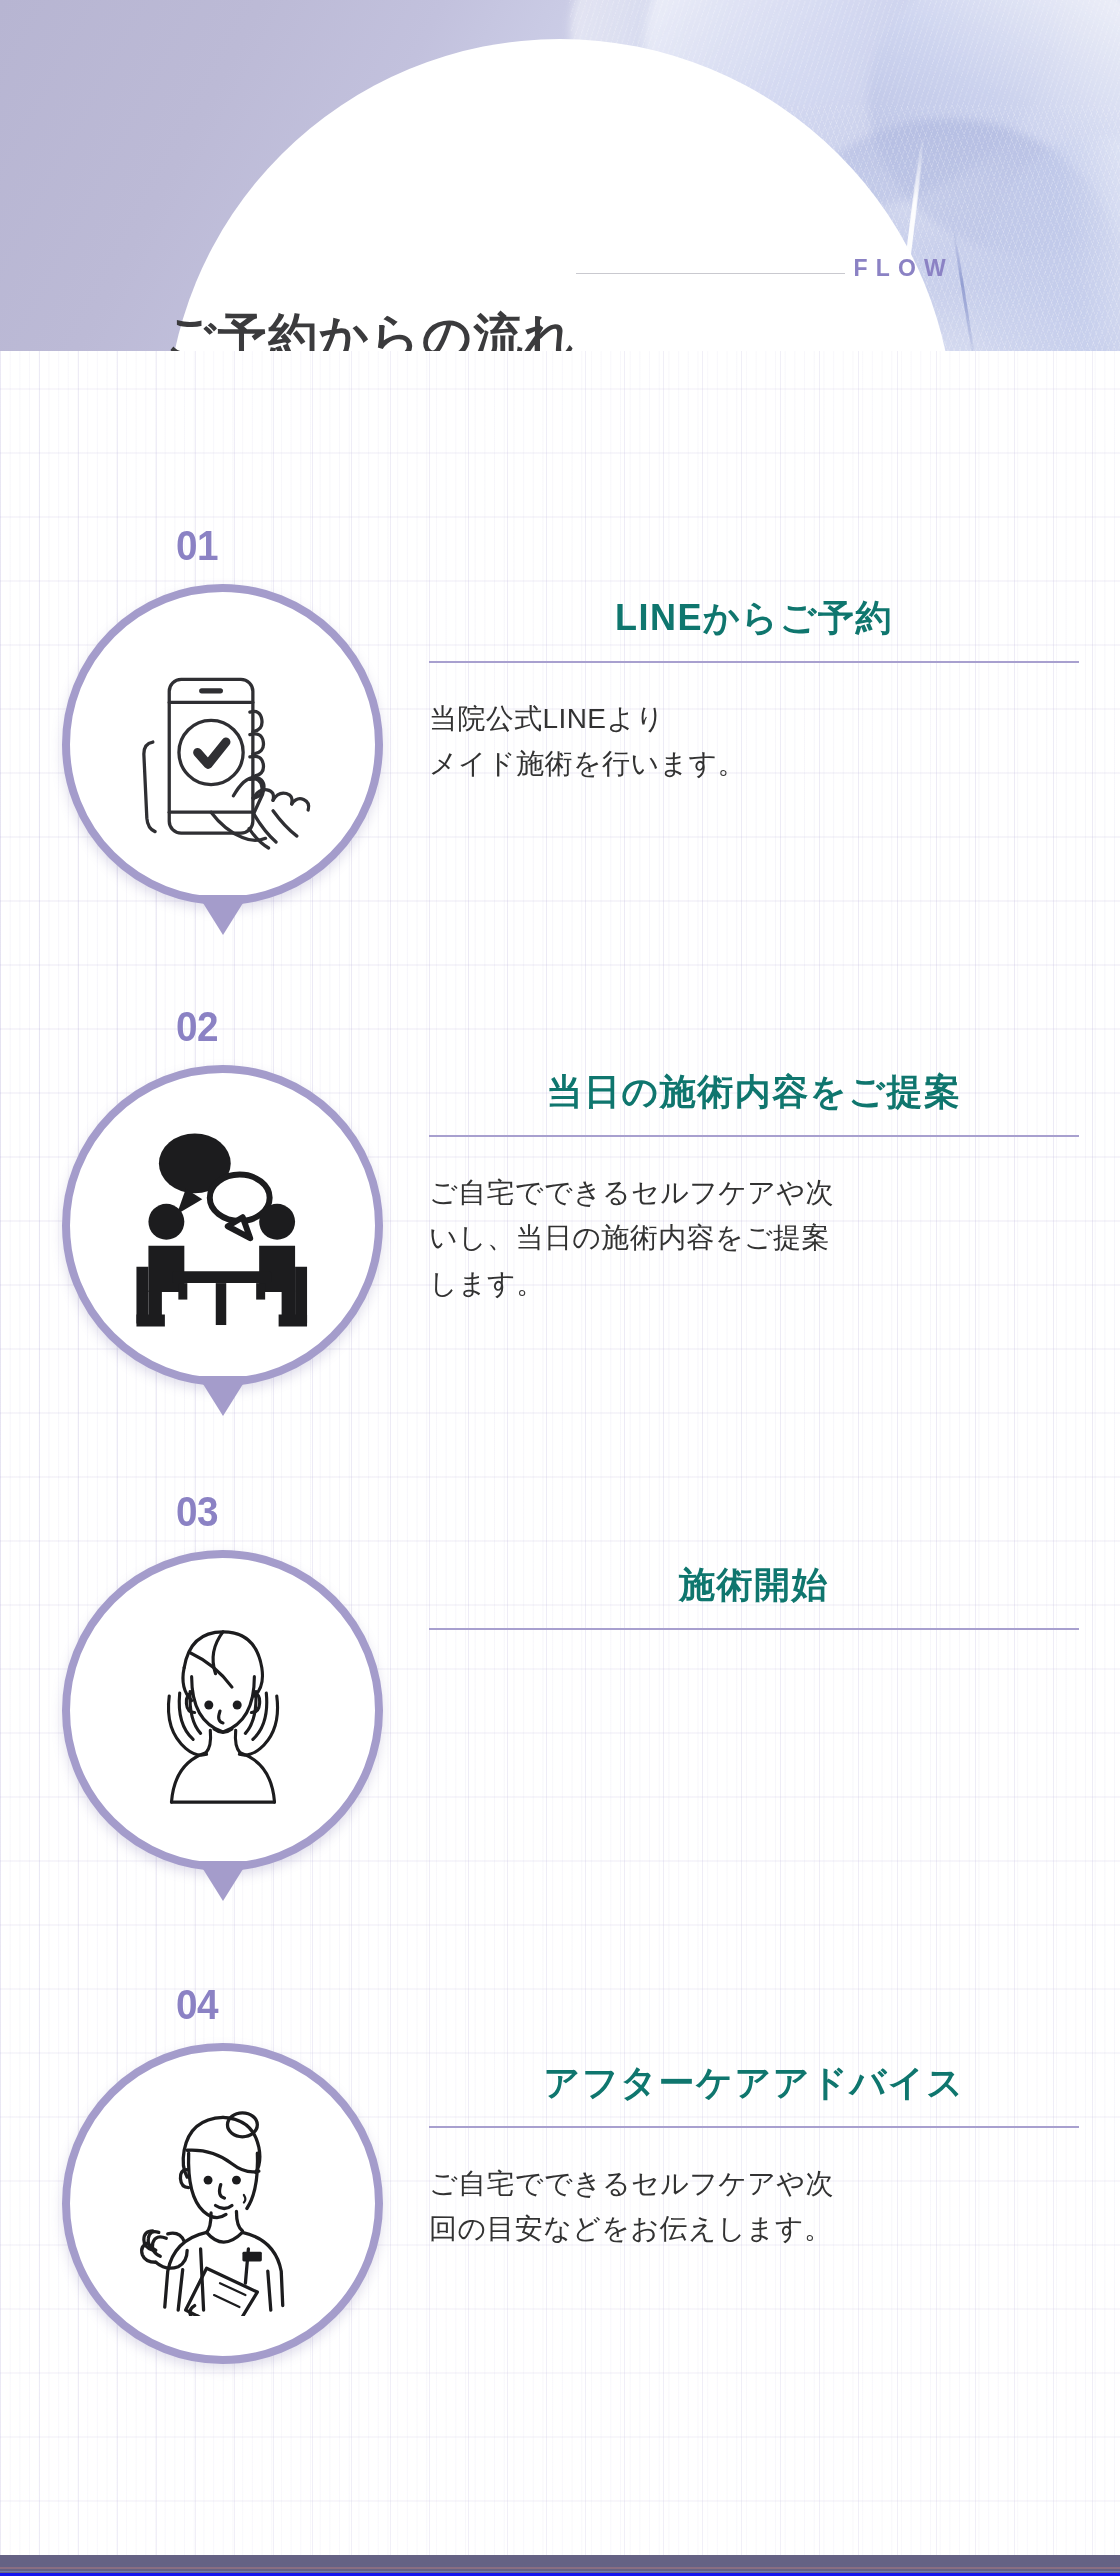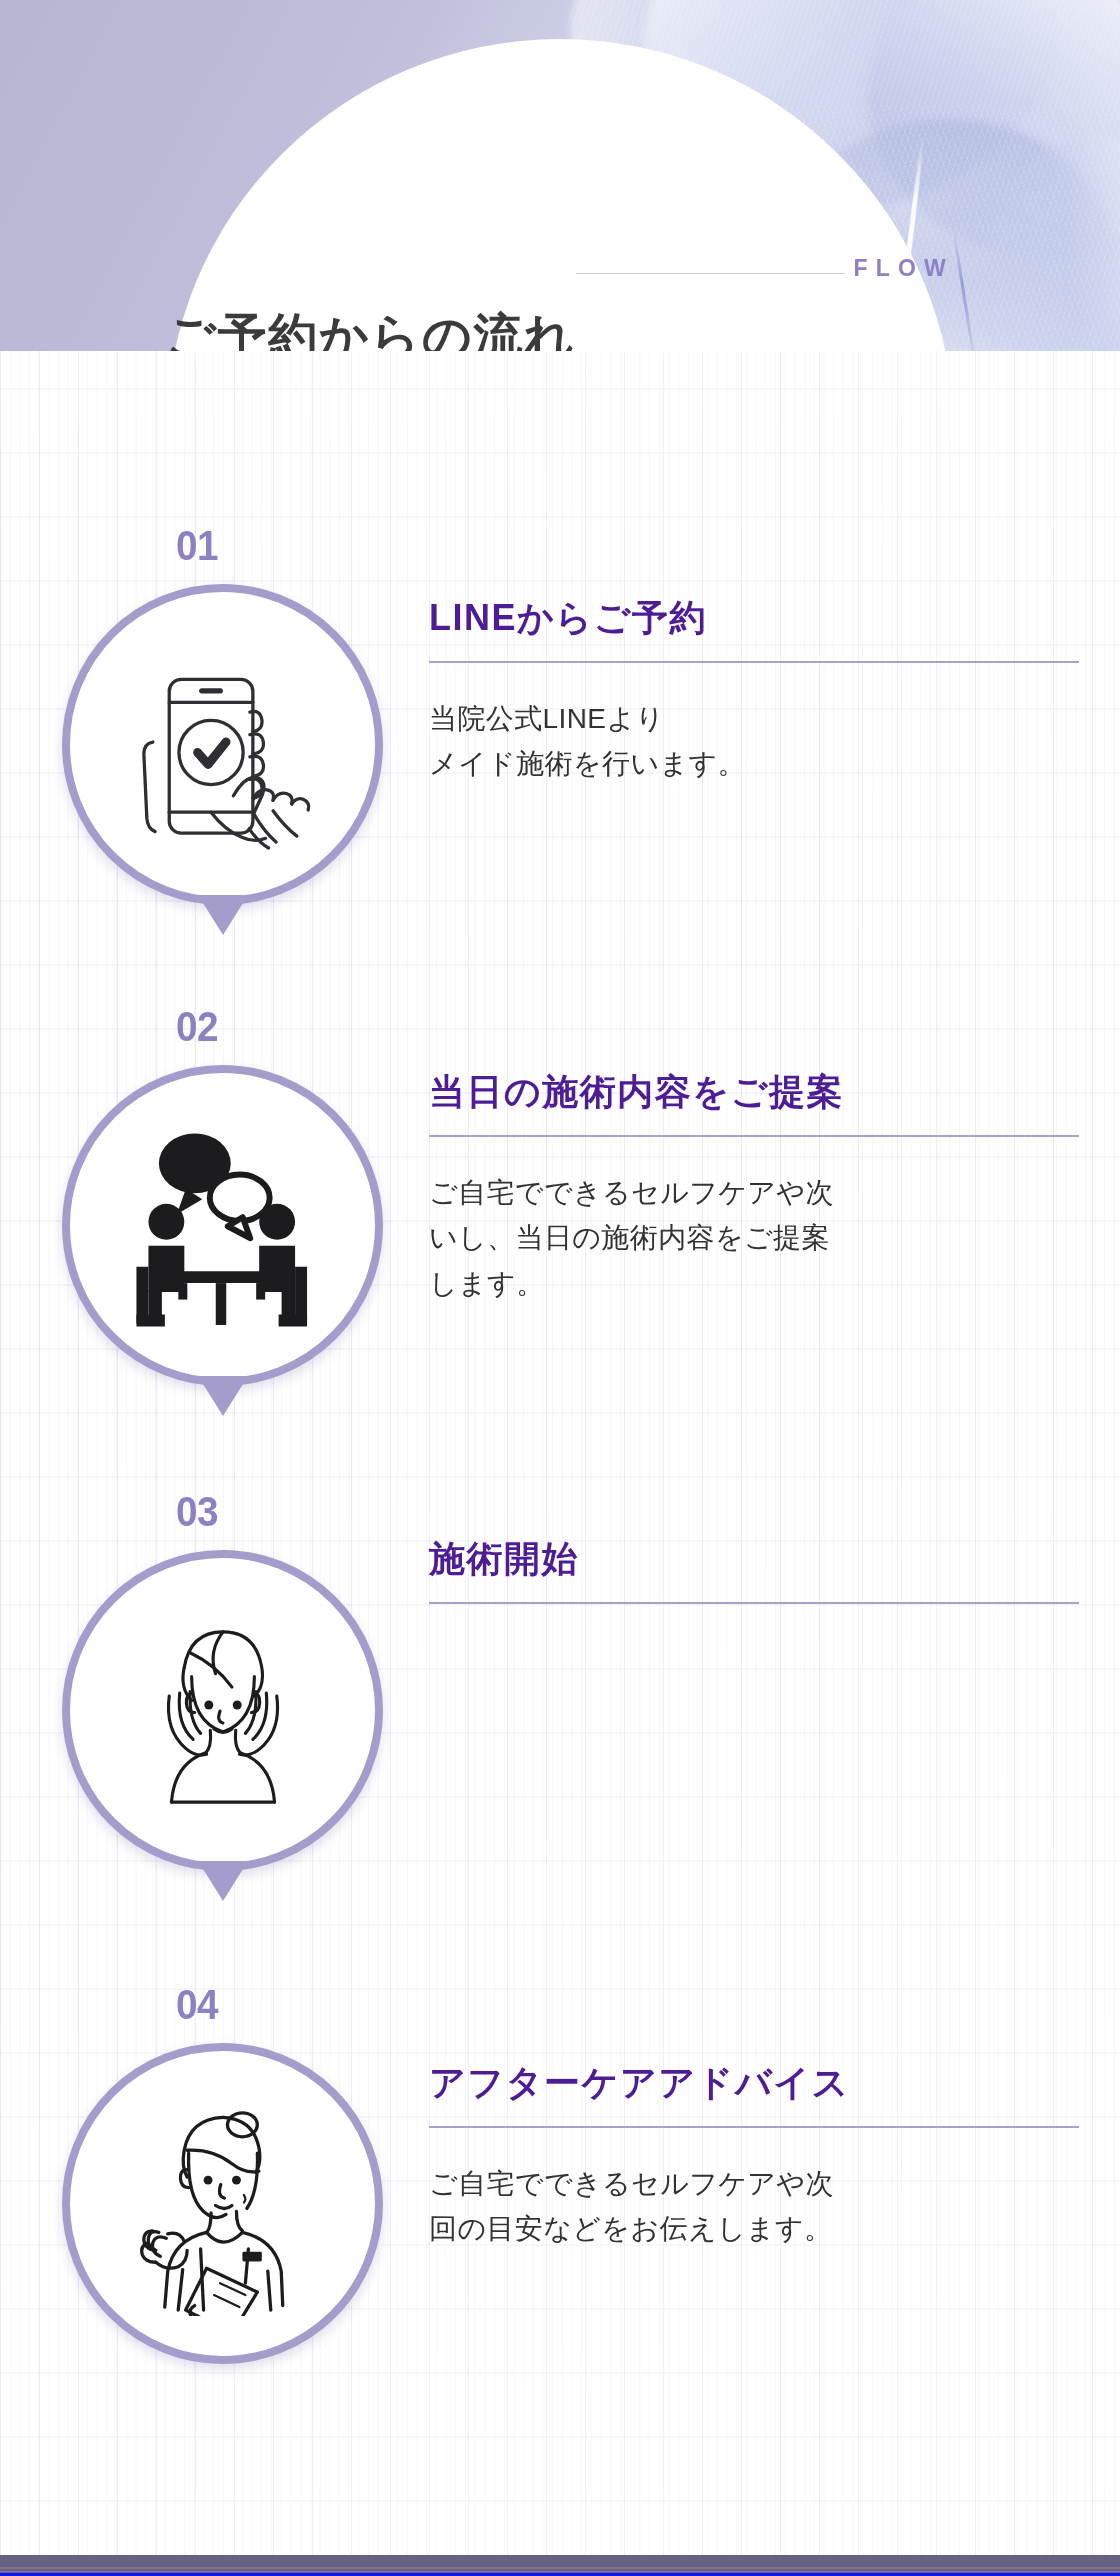--- a/index.html
+++ b/index.html
@@ -237,41 +237,42 @@
 
   .content {
     position:absolute;
     left:429px;
     top:119px;
     width:650px;
   }
   .step-title {
     font-size:36px;
     font-weight:bold;
-    color:#4c1d95;
+    color:#0f766e;
     letter-spacing:1.5px;
     line-height:1.15;
     white-space:nowrap;
+    text-align:center;
   }
   .step-rule {
     margin-top:22.4px;
     width:650px;
     height:2.2px;
     background:#a8a0cf;
   }
   .step-desc {
     margin-top:33px;
     font-size:28px;
     line-height:1.62;
     color:#323232;
     letter-spacing:0.4px;
     white-space:pre-line;
   }
   .step.s2 .content { top:112px; }
-  .step.s3 .content { top:94px; }
+  .step.s3 .content { top:120px; }
   .step.s4 .content { top:125px; }
 
   
   .footer-bar {
     position:absolute;
     left:0;
     bottom:0;
     width:1120px;
     height:21px;
     background:#656284;

